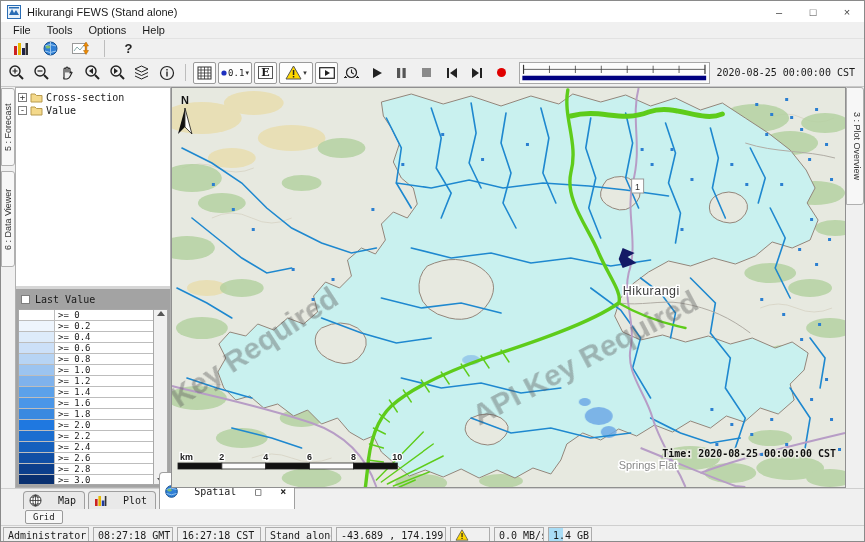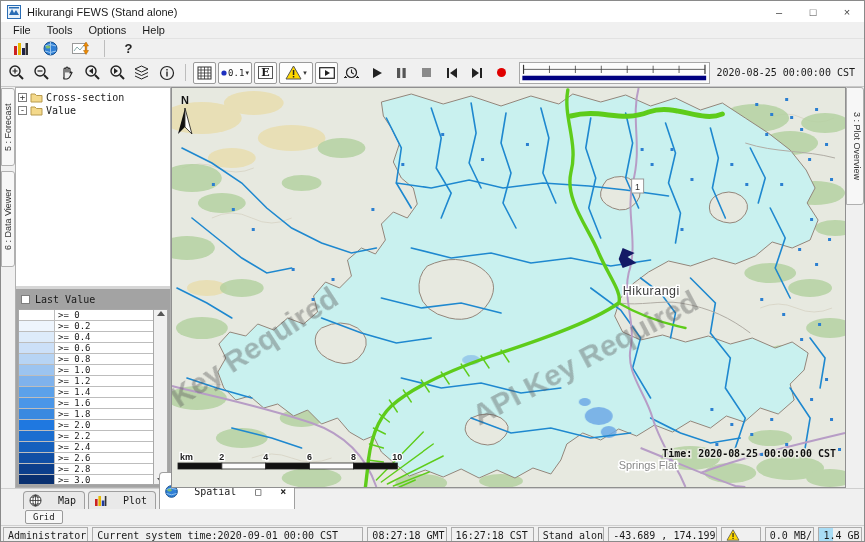--- a/index.html
+++ b/index.html
@@ -639,21 +639,20 @@
     <span class="tabglyph">×</span>
   </div>
 </div>
 
 <div class="logs-row">
   <span class="logs-btn">Grid</span>
 </div>
 
 <div class="statusbar">
   <span class="scell" style="width:86px">Administrator</span>
-  <span class="scell" style="width:274px">Current system time:2020-09-01 00:00 CST</span>
   <span class="scell" style="width:80px">08:27:18 GMT</span>
   <span class="scell" style="width:84px">16:27:18 CST</span>
   <span class="scell" style="width:67px">Stand alone</span>
   <span class="scell" style="width:110px">-43.689 , 174.199</span>
   <span class="scell warn" style="width:40px">
     <svg width="14" height="12" viewBox="0 0 17 15">
         <path d="M8.5 1 L16 14 H1 Z" fill="#ffd800" stroke="#555"></path>
         <rect x="7.8" y="5" width="1.5" height="5" fill="#222"></rect>
         <rect x="7.8" y="11" width="1.5" height="1.5" fill="#222"></rect>
       </svg>

